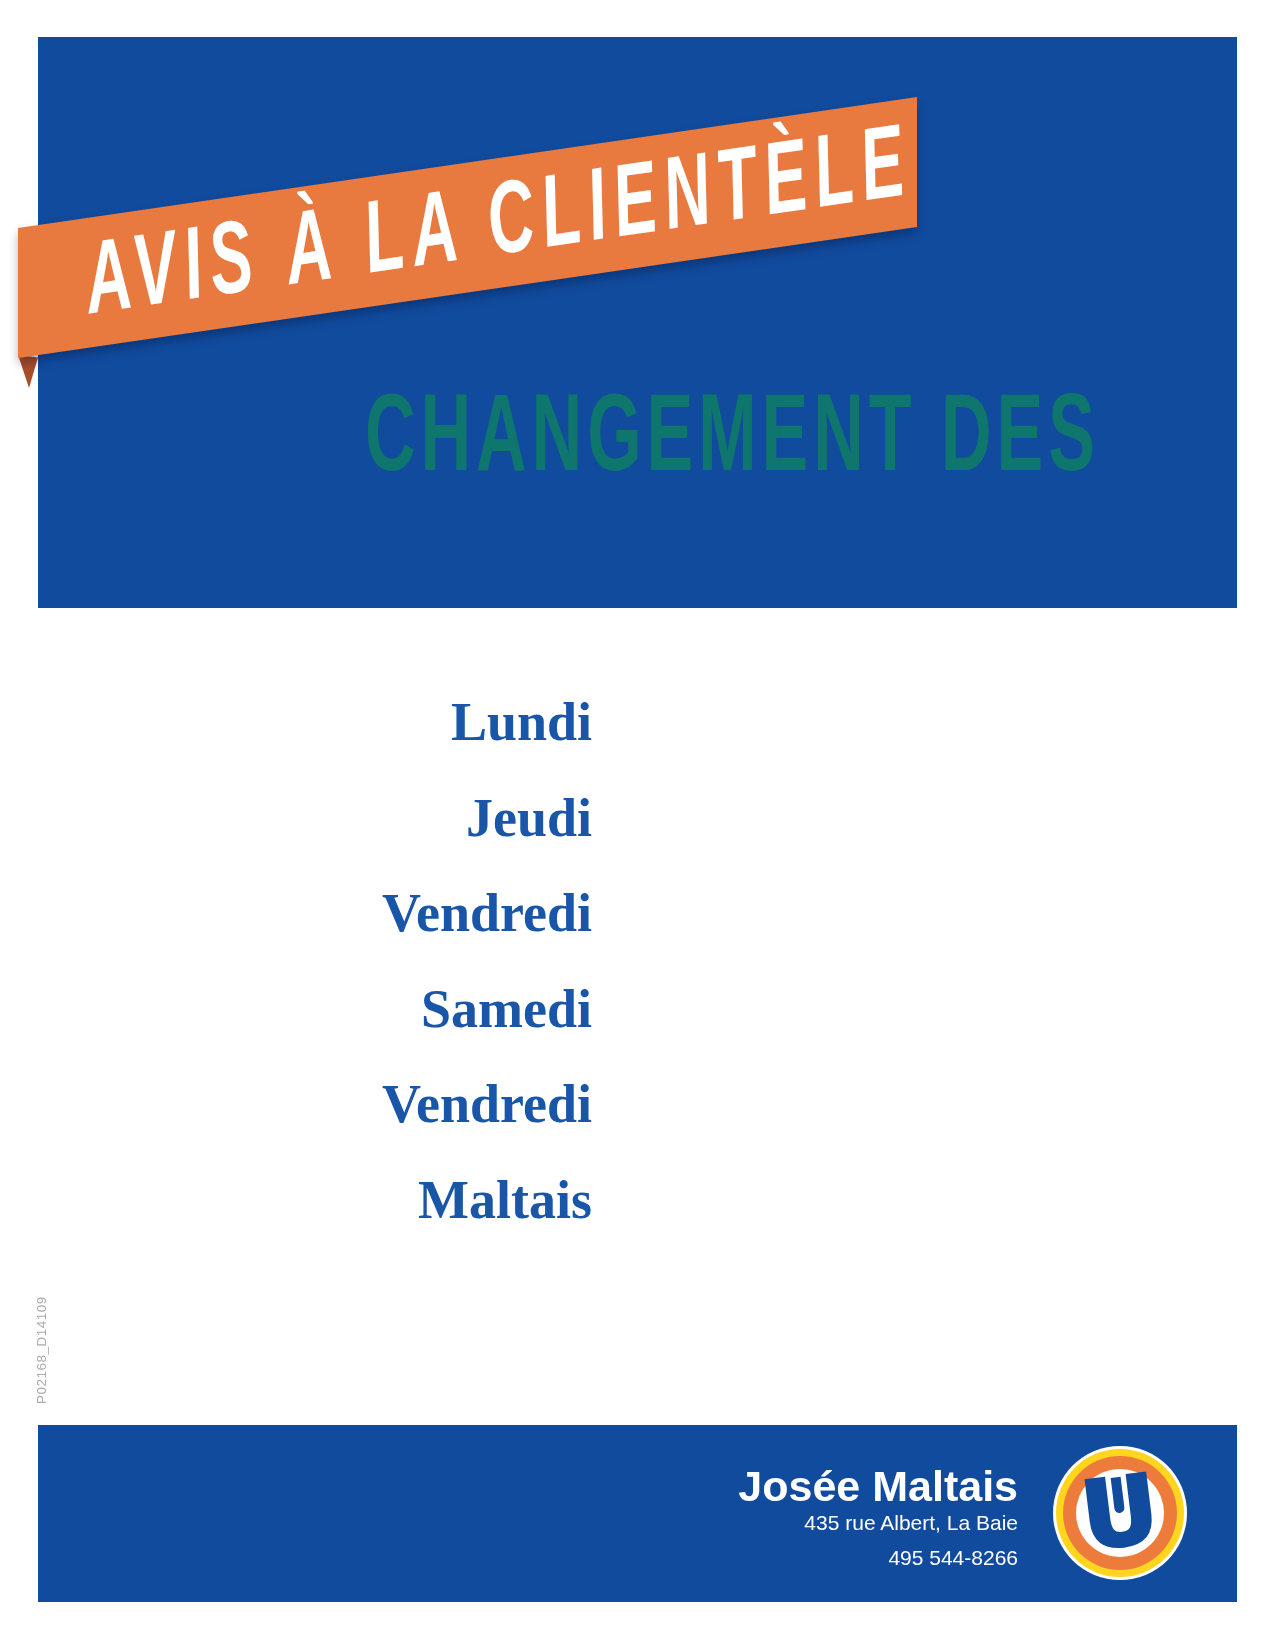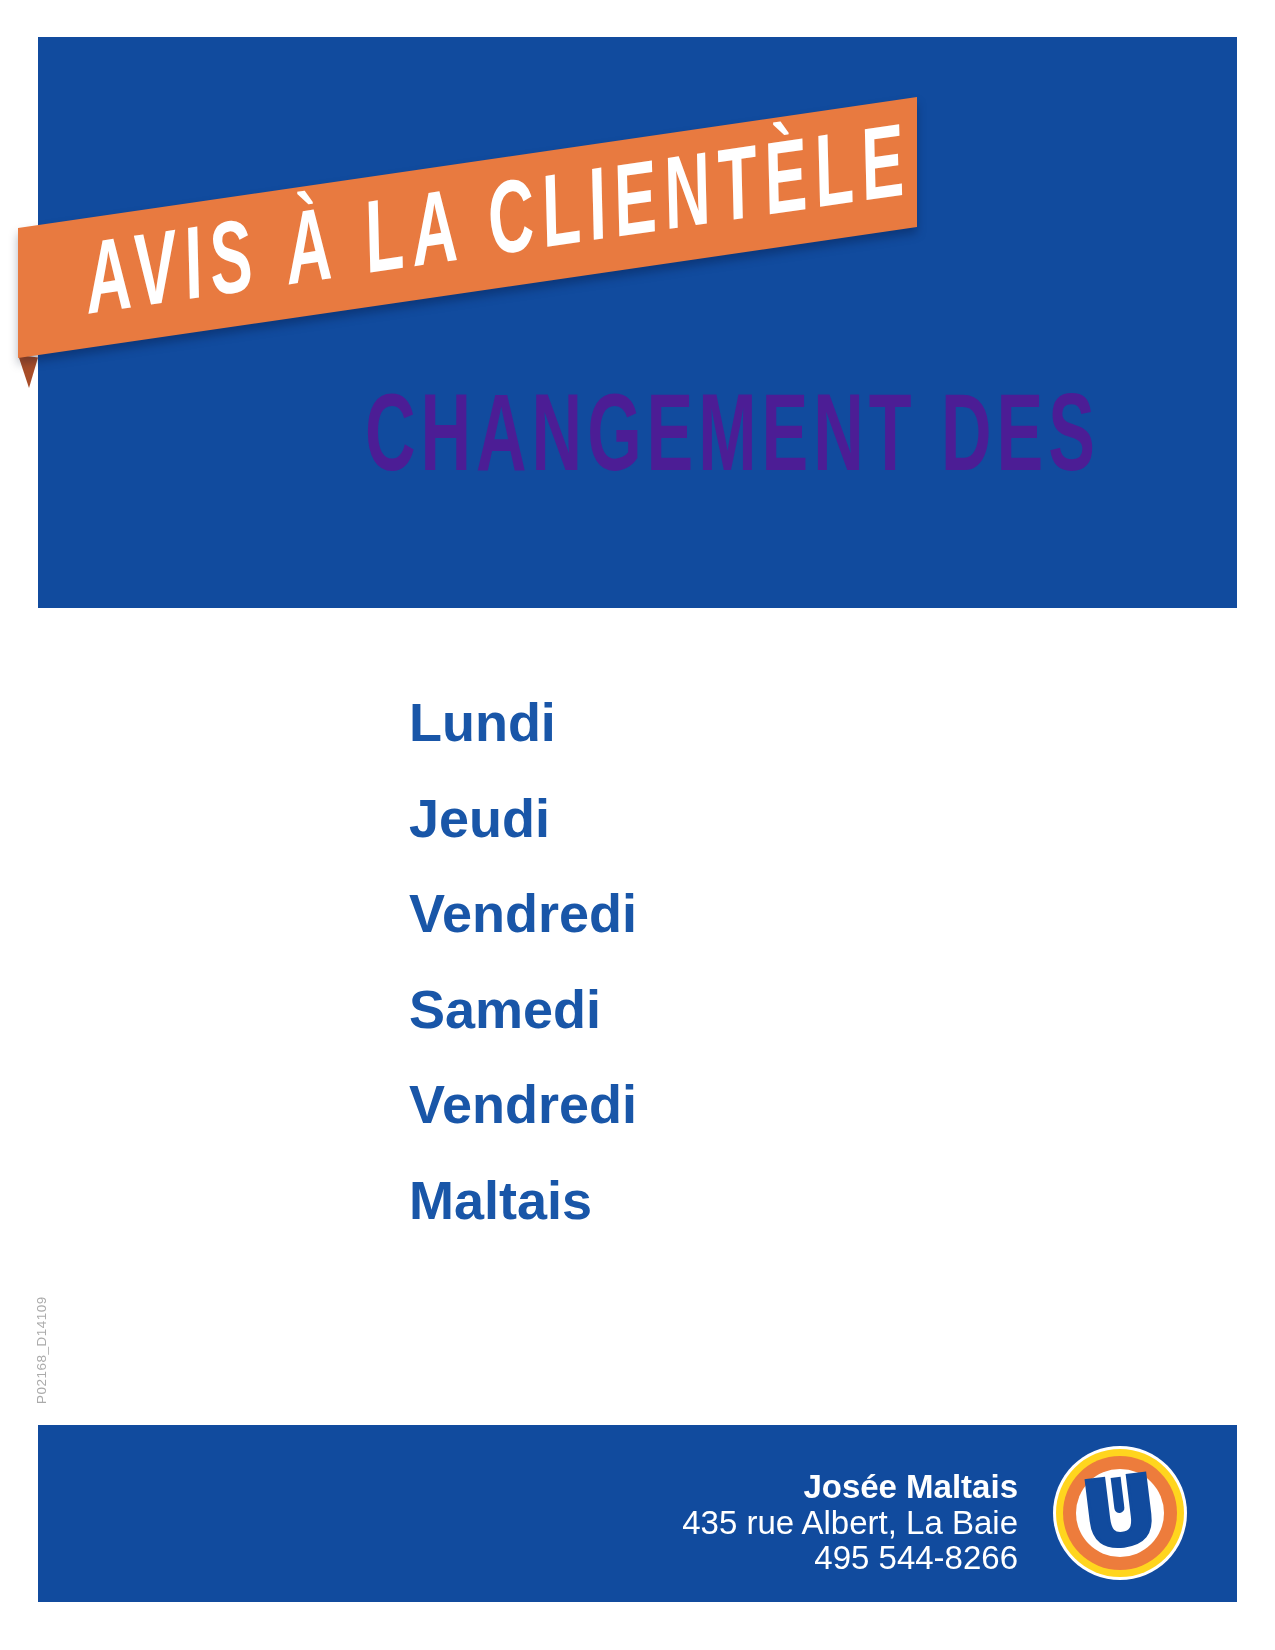--- a/index.html
+++ b/index.html
@@ -36,48 +36,48 @@
   .ribbon-text .cond {
     display:inline-block; white-space:nowrap;
     font-style:italic; font-weight:700; font-size:64px; line-height:64px;
     letter-spacing:8px; color:#ffffff;
     transform:scaleY(1.6); transform-origin:0 32px;
   }
 
   
   .title {
     position:absolute; right:175px; top:386px; text-align:right;
-    color:#4c1d95; font-weight:700; z-index:2;
+    color:#0f766e; font-weight:700; z-index:2;
   }
   .title .line {
     height:94px; line-height:94px; font-size:70px; letter-spacing:5px;
     white-space:nowrap;
   }
   .title .line > span {
     display:inline-block; transform:scaleY(1.55); transform-origin:100% 50%;
   }
 
   
   .days {
-    position:absolute; right:638px; top:675px; 
-    font-family:Liberation Sans, sans-serif; font-weight:700;
+    position:absolute; right:683px; top:675px; text-align:right;
+    font-family:Liberation Serif, serif; font-weight:700;
     font-size:54px; line-height:95.5px; color:#1956A8; white-space:nowrap;
   }
 
   
   .footer-bar {
     position:absolute; left:38px; top:1425px; width:1199px; height:177px;
     background:#114B9E;
   }
   .contact {
     position:absolute; right:219px; top:43px; text-align:right; color:#ffffff;
   }
-  .contact .name  { font-weight:700; font-size:33px; line-height:37px; }
+  .contact .name  { font-weight:700; font-size:43px; line-height:37px; }
   .contact .addr,
-  .contact .phone { font-weight:400; font-size:33px; line-height:35px; }
+  .contact .phone { font-weight:400; font-size:21px; line-height:35px; }
 
   
   .logo { position:absolute; left:1015px; top:21px; width:134px; height:134px; }
   .logo .ring-white  { position:absolute; inset:0;    background:#ffffff; border-radius:50%; }
   .logo .ring-yellow { position:absolute; inset:3px;  background:#FFD51E; border-radius:50%; }
   .logo .ring-orange { position:absolute; inset:10px; background:#ED7C3C; border-radius:50%; }
   .logo .disc-white  { position:absolute; inset:23px; background:#ffffff; border-radius:50%; }
   .logo .u-wrap {
     position:absolute; left:50%; top:50%; width:80px; height:80px;
     transform:translate(-50%,-50%) rotate(-7deg);

